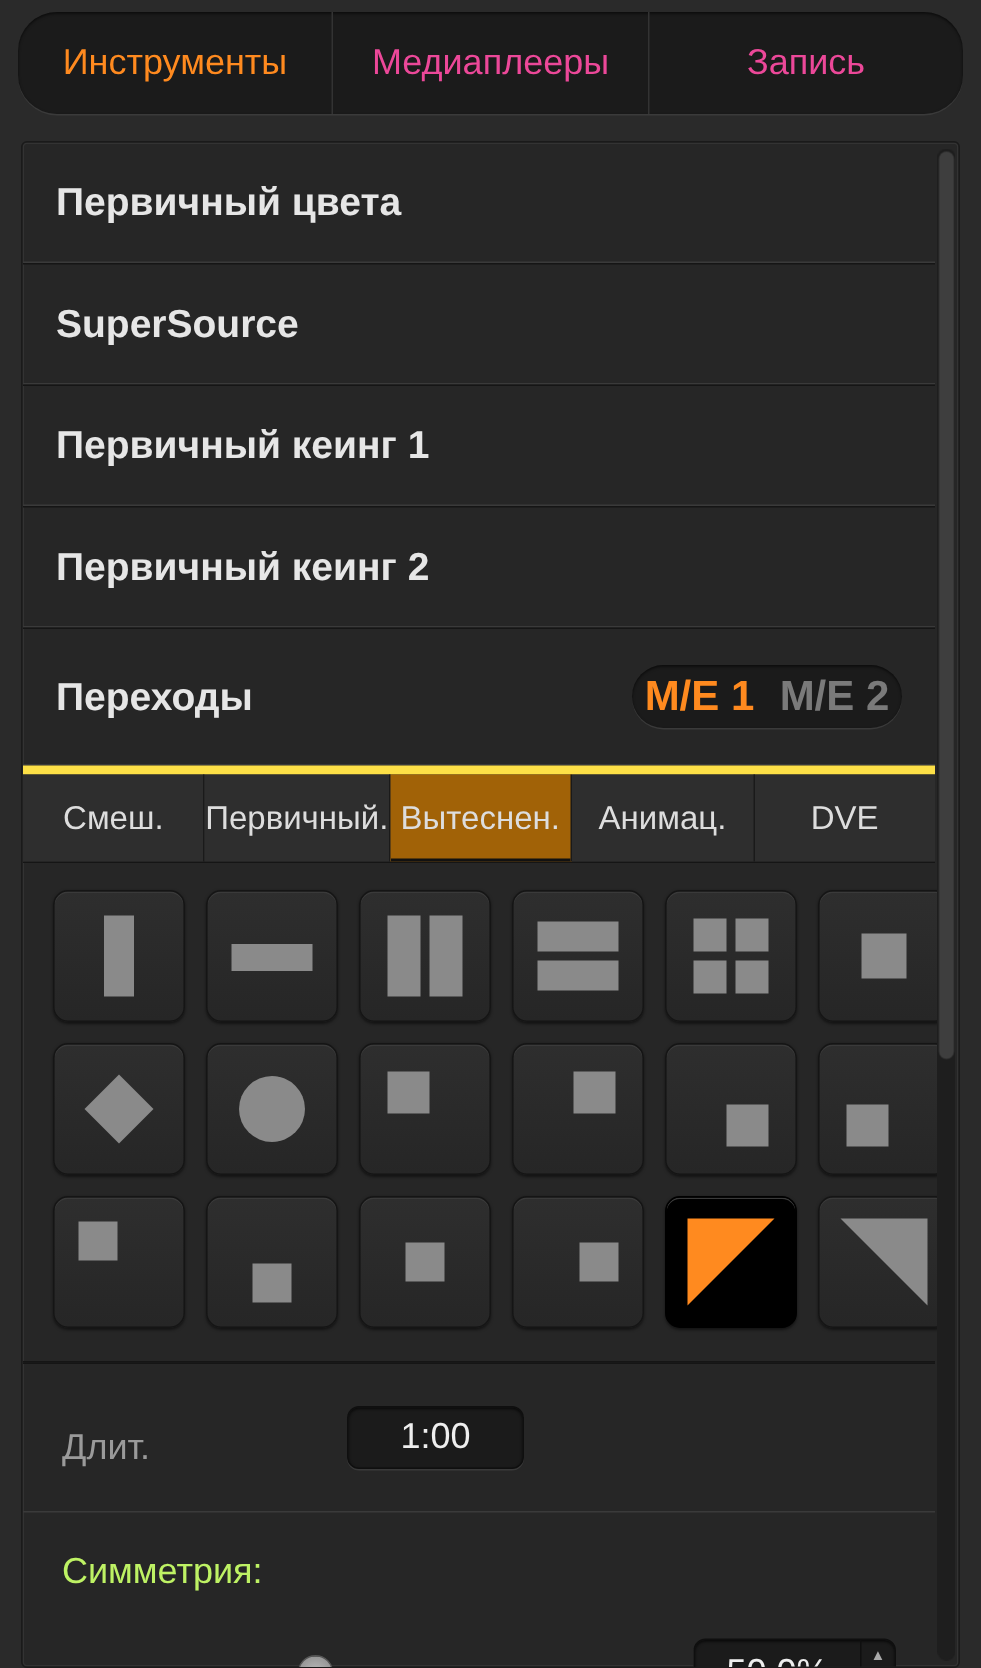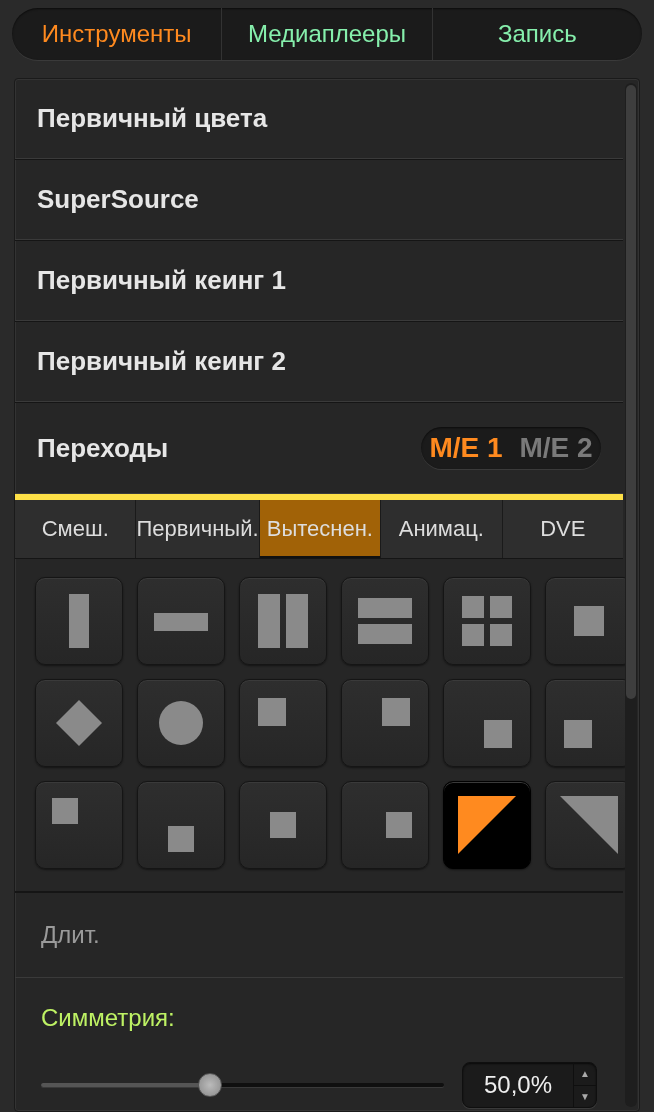--- a/index.html
+++ b/index.html
@@ -23,31 +23,31 @@
   .tabbar {
     display: flex;
     align-items: center;
     padding: 8px 12px 0 12px;
   }
   .tabbar-pill {
     flex: 1;
     display: flex;
     background: #1b1b1b;
     border-radius: 26px;
-    height: 52px;
+    height: 68px;
     overflow: hidden;
     box-shadow: inset 0 1px 2px rgba(0,0,0,0.6), 0 1px 0 #3a3a3a;
   }
   .tab {
     flex: 1;
     display: flex;
     align-items: center;
     justify-content: center;
     font-size: 24px;
-    color: #86efac;
+    color: #ec4899;
     cursor: pointer;
     border-right: 1px solid #333;
   }
   .tab:last-child { border-right: none; }
   .tab.active { color: #ff8a1f; }
   
   .panel-area {
     flex: 1;
     margin: 18px 14px 0 14px;
     background: #262626;
@@ -406,20 +406,21 @@
         </div>
         <div class="pattern">
           <svg viewBox="0 0 70 70">
               <polygon points="6,6 64,6 64,64" fill="#8a8a8a"></polygon>
             </svg>
         </div>
       </div>
 
       <div class="row">
         <div class="row-label">Длит.</div>
+        <div class="dur-input">1:00</div>
       </div>
 
       <div class="sym-row">
         <div class="sym-label">Симметрия:</div>
         <div class="slider-wrap">
           <div class="slider">
             <div class="slider-fill" style="width:42%"></div>
             <div class="slider-thumb" style="left:42%"></div>
           </div>
           <div class="spin">

